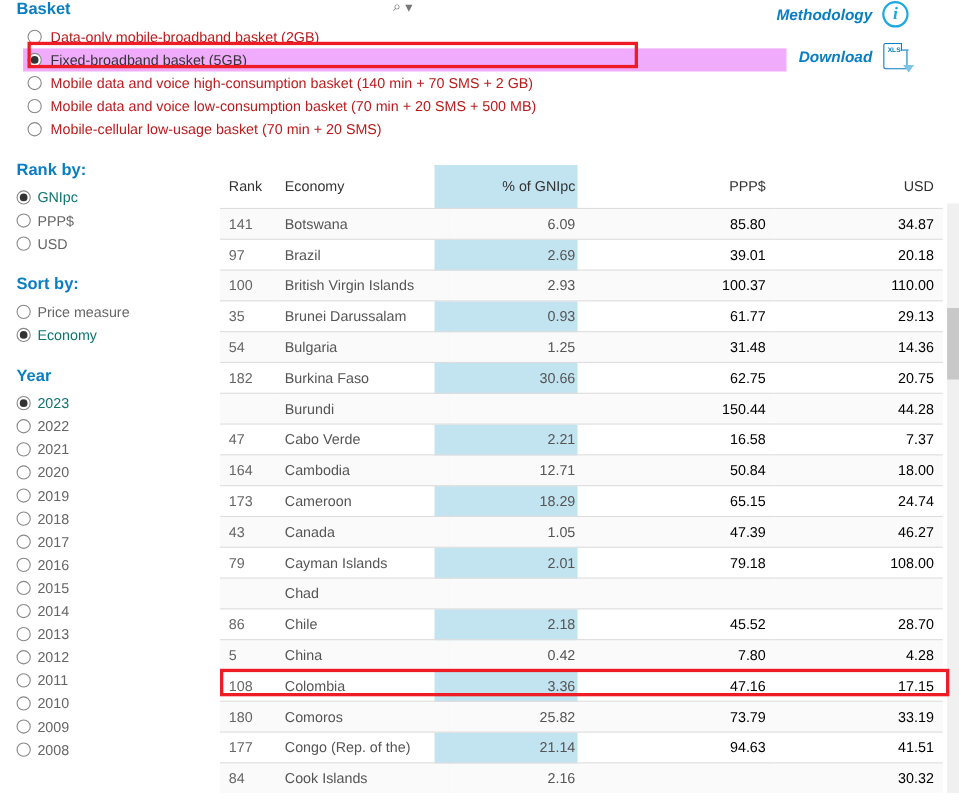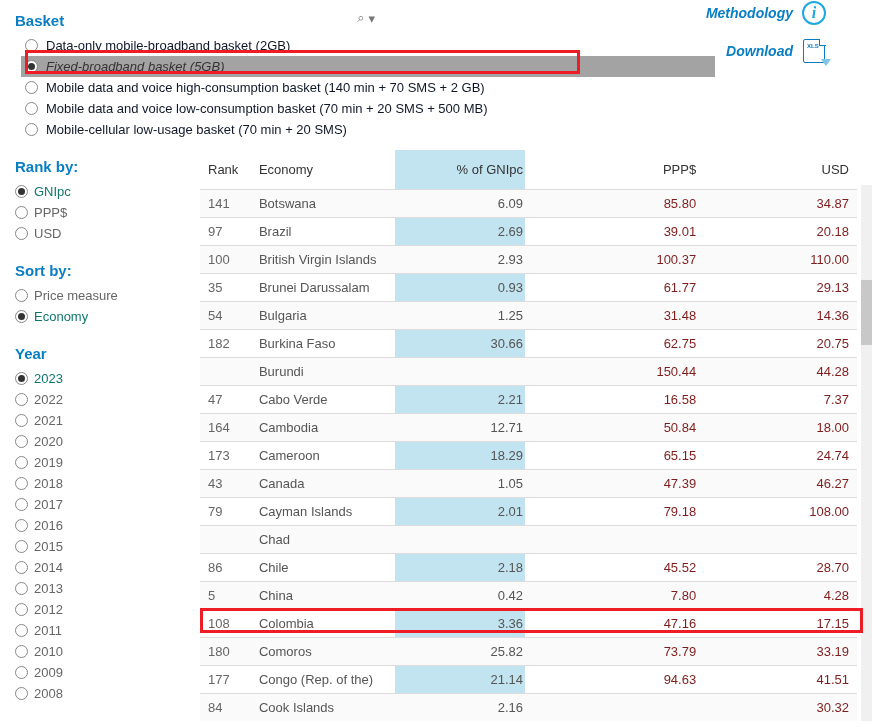--- a/index.html
+++ b/index.html
@@ -11,41 +11,41 @@
 .header-link { display: flex; align-items: center; justify-content: flex-end; gap: 8px; margin-bottom: 12px; }
 .header-link a { color: #0a7ec2; font-weight: 600; font-size: 14px; text-decoration: none; font-style: italic; }
 .header-link .icon { width: 26px; height: 26px; display: flex; align-items: center; justify-content: center; }
 .info-icon { border: 2px solid #1ca8e0; border-radius: 50%; color: #1ca8e0; font-style: italic; font-family: Georgia, serif; font-weight: bold; font-size: 16px; width: 24px; height: 24px; line-height: 20px; text-align: center; }
 .xls-icon { position: relative; }
 .xls-icon .doc { width: 22px; height: 24px; border: 1.5px solid #0a7ec2; border-radius: 2px; position: relative; background: #fff; }
 .xls-icon .doc::before { content: ""; position: absolute; top: -1.5px; right: -1.5px; width: 6px; height: 6px; background: #fff; border-left: 1.5px solid #0a7ec2; border-bottom: 1.5px solid #0a7ec2; }
 .xls-icon .label { position: absolute; top: 3px; left: 3px; font-size: 6px; font-weight: bold; color: #0a7ec2; }
 .xls-icon .arrow { position: absolute; bottom: -2px; right: -4px; width: 0; height: 0; border-left: 5px solid transparent; border-right: 5px solid transparent; border-top: 7px solid #7ec5e8; }
 .section-title { color: #0a7ec2; font-weight: 600; font-size: 15px; margin-bottom: 6px; margin-top: 18px; }
-.section-title.first { margin-top: 12px; }
+.section-title.first { margin-top: 0; }
 .radio-list { list-style: none; }
 .radio-list li { padding: 3px 0; display: flex; align-items: center; gap: 6px; color: #666; font-size: 13px; }
 .radio-list li.selected { color: #0f766e; }
 .radio { width: 13px; height: 13px; border: 1px solid #888; border-radius: 50%; display: inline-flex; align-items: center; justify-content: center; flex-shrink: 0; background: #fff; }
 .radio.checked::after { content: ""; width: 7px; height: 7px; background: #333; border-radius: 50%; }
 .basket-section { margin-bottom: 10px; }
 .basket-list { list-style: none; padding-left: 6px; }
-.basket-list li { padding: 3px 0 3px 4px; display: flex; align-items: center; gap: 8px; color: #0f172a; font-size: 13px; }
-.basket-list li.selected { color: #333; background: #a3a3a3; font-style: italic; }
+.basket-list li { padding: 3px 0 3px 4px; display: flex; align-items: center; gap: 8px; color: #b91c1c; font-size: 13px; }
+.basket-list li.selected { color: #333; background: #f0abfc; }
 .red-box-basket { position: absolute; border: 3px solid #ee1c25; top: 38px; left: 10px; width: 555px; height: 24px; pointer-events: none; }
 .search-area { position: absolute; top: -2px; right: 340px; color: #777; font-size: 13px; display: flex; align-items: center; gap: 4px; }
 .table-wrap { margin-top: 150px; position: relative; }
 table { border-collapse: collapse; width: 100%; }
 th { text-align: left; font-weight: 400; color: #333; padding: 12px 8px; font-size: 13px; }
 th.num, td.num { text-align: right; }
 td { padding: 6px 8px; border-top: 1px solid #ddd; font-size: 13px; color: #666; }
 td.rank { color: #666; width: 50px; }
 td.economy { color: #555; }
 td.gni { color: #555; }
-td.faded { color: #7f1d1d; }
+td.faded { color: #000000; }
 tbody tr:nth-child(odd) { background: #fafafa; }
 .col-gni-bg { position: absolute; top: 0; bottom: 0; left: 195px; width: 130px; background: #8fcce4; opacity: 0.55; pointer-events: none; z-index: 0; }
 table { position: relative; z-index: 1; }
 .red-box-row { position: absolute; border: 3px solid #ee1c25; left: 0; width: 663px; height: 25px; pointer-events: none; z-index: 3; }
 .scrollbar-track { position: absolute; right: -18px; top: 35px; width: 14px; bottom: 0; background: #f0f0f0; }
 .scrollbar-thumb { position: absolute; top: 95px; width: 14px; height: 65px; background: #c8c8c8; right: 0; }
 </style>
 </head>
 <body>
 

